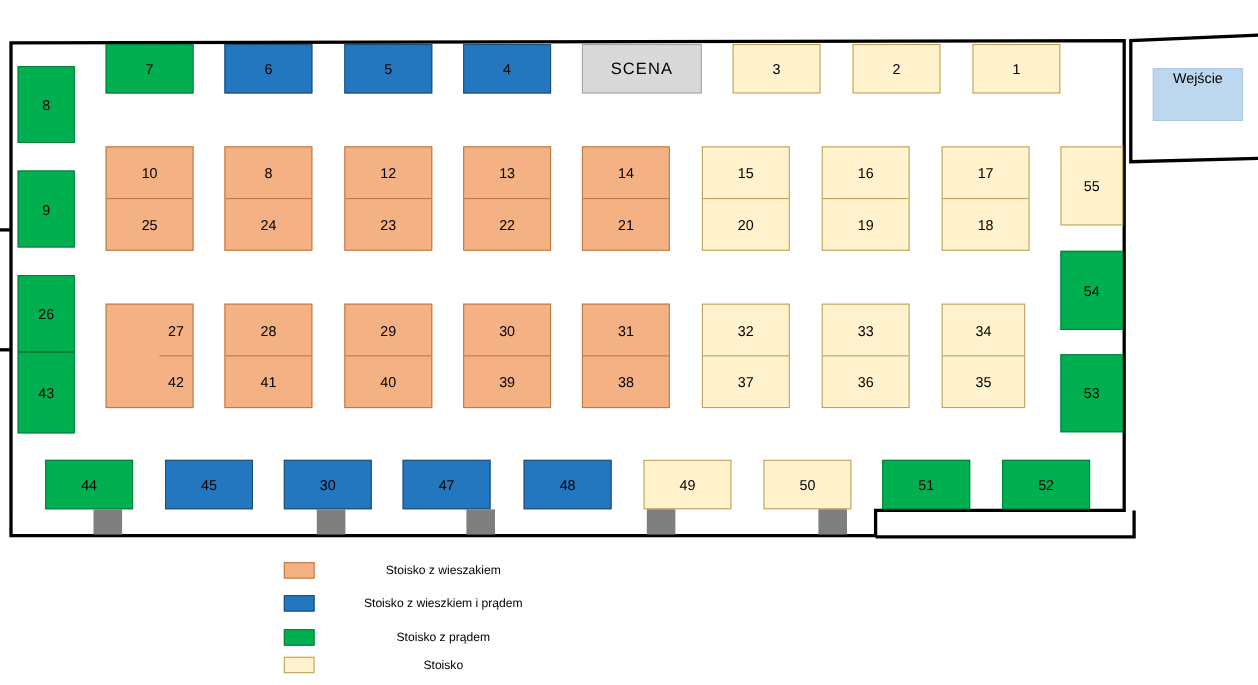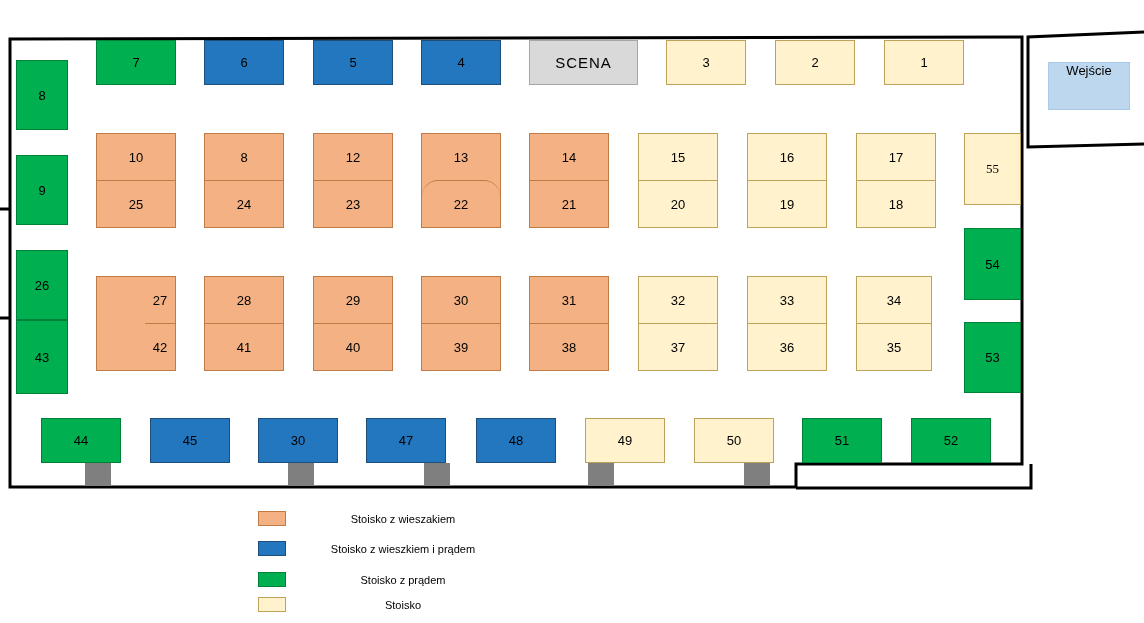--- a/index.html
+++ b/index.html
@@ -95,39 +95,39 @@
       <div class="booth" style="left: 204px; top: 133px; width: 80px; height: 95px; background: rgb(244, 177, 131); border: 1px solid rgb(191, 123, 69);">
         <div class="cell">8</div>
         <div class="cell" style="border-top: 1px solid rgb(191, 123, 69);">24</div>
       </div>
       <div class="booth" style="left: 313px; top: 133px; width: 80px; height: 95px; background: rgb(244, 177, 131); border: 1px solid rgb(191, 123, 69);">
         <div class="cell">12</div>
         <div class="cell" style="border-top: 1px solid rgb(191, 123, 69);">23</div>
       </div>
       <div class="booth" style="left: 421px; top: 133px; width: 80px; height: 95px; background: rgb(244, 177, 131); border: 1px solid rgb(191, 123, 69);">
         <div class="cell">13</div>
-        <div class="cell" style="border-top: 1px solid rgb(191, 123, 69); border-radius: 16px;">22</div>
+        <div class="cell" style="border-top: 1px solid rgb(191, 123, 69);">22</div>
       </div>
       <div class="booth" style="left: 529px; top: 133px; width: 80px; height: 95px; background: rgb(244, 177, 131); border: 1px solid rgb(191, 123, 69);">
         <div class="cell">14</div>
         <div class="cell" style="border-top: 1px solid rgb(191, 123, 69);">21</div>
       </div>
       <div class="booth" style="left: 638px; top: 133px; width: 80px; height: 95px; background: rgb(255, 242, 204); border: 1px solid rgb(191, 162, 90);">
         <div class="cell">15</div>
         <div class="cell" style="border-top: 1px solid rgb(191, 162, 90);">20</div>
       </div>
       <div class="booth" style="left: 747px; top: 133px; width: 80px; height: 95px; background: rgb(255, 242, 204); border: 1px solid rgb(191, 162, 90);">
         <div class="cell">16</div>
         <div class="cell" style="border-top: 1px solid rgb(191, 162, 90);">19</div>
       </div>
       <div class="booth" style="left: 856px; top: 133px; width: 80px; height: 95px; background: rgb(255, 242, 204); border: 1px solid rgb(191, 162, 90);">
         <div class="cell">17</div>
         <div class="cell" style="border-top: 1px solid rgb(191, 162, 90);">18</div>
       </div>
-      <div class="booth" style="left: 964px; top: 133px; width: 57px; height: 72px; background: rgb(255, 242, 204); border: 1px solid rgb(191, 162, 90); font-family: Liberation Serif, serif;">
+      <div class="booth" style="left: 964px; top: 133px; width: 57px; height: 72px; background: rgb(255, 242, 204); border: 1px solid rgb(191, 162, 90);">
         <div class="cell">55</div>
       </div>
       <div class="booth" style="left: 964px; top: 228px; width: 57px; height: 72px; background: rgb(0, 176, 80); border: 1px solid rgb(0, 129, 58);">
         <div class="cell">54</div>
       </div>
       <div class="booth" style="left: 964px; top: 322px; width: 57px; height: 71px; background: rgb(0, 176, 80); border: 1px solid rgb(0, 129, 58);">
         <div class="cell">53</div>
       </div>
       <div class="booth" style="left: 96px; top: 276px; width: 80px; height: 95px; background: rgb(244, 177, 131); border: 1px solid rgb(191, 123, 69); padding-left: 48px;">
         <div class="cell">27</div>

